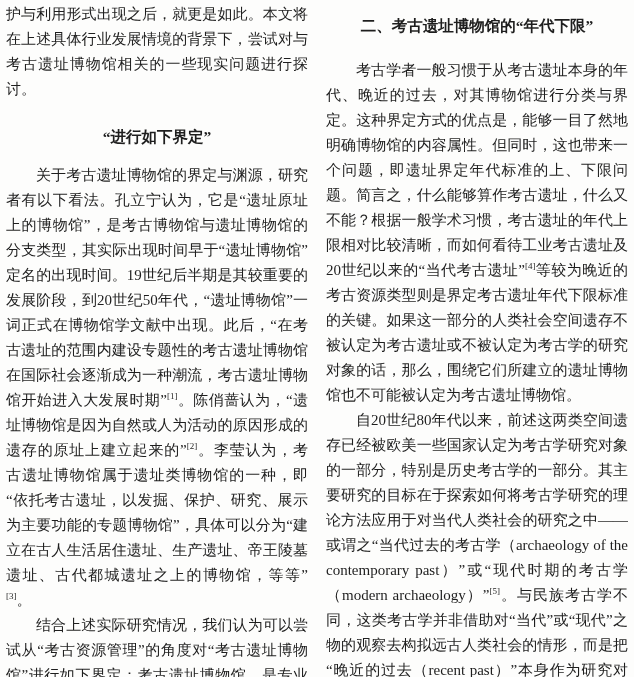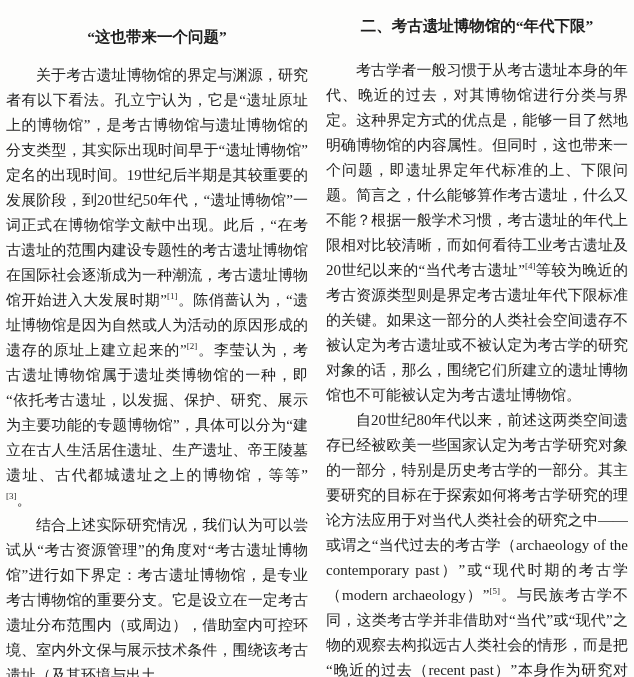--- a/index.html
+++ b/index.html
@@ -51,22 +51,23 @@
     font-size: 9px;
     line-height: 0;
     vertical-align: super;
   }
 </style>
 </head>
 <body>
 
 <div class="page">
   <div class="col col-left">
+      <p class="para"><span class="run">护与利用形式出现之后，就更是如此。本文将在上述具体行业发展情境的背景下，尝试对与考古遗址博物馆相关的一些现实问题进行探讨。</span></p>
       <div class="heading">
-        <div class="heading-line">“这也带来一个问题”</div>
+        <div class="heading-line">“进行如下界定”</div>
       </div>
       <p class="para indent"><span class="run">关于考古遗址博物馆的界定与渊源，研究者有以下看法。孔立宁认为，它是“遗址原址上的博物馆”，是考古博物馆与遗址博物馆的分支类型，其实际出现时间早于“遗址博物馆”定名的出现时间。19世纪后半期是其较重要的发展阶段，到20世纪50年代，“遗址博物馆”一词正式在博物馆学文献中出现。此后，“在考古遗址的范围内建设专题性的考古遗址博物馆在国际社会逐渐成为一种潮流，考古遗址博物馆开始进入大发展时期”</span><sup class="ref">[1]</sup><span class="run">。陈俏蔷认为，“遗址博物馆是因为自然或人为活动的原因形成的遗存的原址上建立起来的”</span><sup class="ref">[2]</sup><span class="run">。李莹认为，考古遗址博物馆属于遗址类博物馆的一种，即“依托考古遗址，以发掘、保护、研究、展示为主要功能的专题博物馆”，具体可以分为“建立在古人生活居住遗址、生产遗址、帝王陵墓遗址、古代都城遗址之上的博物馆，等等”</span><sup class="ref">[3]</sup><span class="run">。</span></p>
       <p class="para indent"><span class="run">结合上述实际研究情况，我们认为可以尝试从“考古资源管理”的角度对“考古遗址博物馆”进行如下界定：考古遗址博物馆，是专业考古博物馆的重要分支。它是设立在一定考古遗址分布范围内（或周边），借助室内可控环境、室内外文保与展示技术条件，围绕该考古遗址（及其环境与出土</span></p>
     </div>
   <div class="col col-right">
       <div class="heading">
         <div class="heading-line">二、考古遗址博物馆的“年代下限”</div>
       </div>
       <p class="para indent"><span class="run">考古学者一般习惯于从考古遗址本身的年代、晚近的过去，对其博物馆进行分类与界定。这种界定方式的优点是，能够一目了然地明确博物馆的内容属性。但同时，这也带来一个问题，即遗址界定年代标准的上、下限问题。简言之，什么能够算作考古遗址，什么又不能？根据一般学术习惯，考古遗址的年代上限相对比较清晰，而如何看待工业考古遗址及20世纪以来的“当代考古遗址”</span><sup class="ref">[4]</sup><span class="run">等较为晚近的考古资源类型则是界定考古遗址年代下限标准的关键。如果这一部分的人类社会空间遗存不被认定为考古遗址或不被认定为考古学的研究对象的话，那么，围绕它们所建立的遗址博物馆也不可能被认定为考古遗址博物馆。</span></p>
       <p class="para indent"><span class="run">自20世纪80年代以来，前述这两类空间遗存已经被欧美一些国家认定为考古学研究对象的一部分，特别是历史考古学的一部分。其主要研究的目标在于探索如何将考古学研究的理论方法应用于对当代人类社会的研究之中——或谓之“当代过去的考古学（archaeology of the contemporary past）”或“现代时期的考古学（modern archaeology）”</span><sup class="ref">[5]</sup><span class="run">。与民族考古学不同，这类考古学并非借助对“当代”或“现代”之物的观察去构拟远古人类社会的情形，而是把“晚近的过去（recent past）”本身作为研究对象</span></p>

